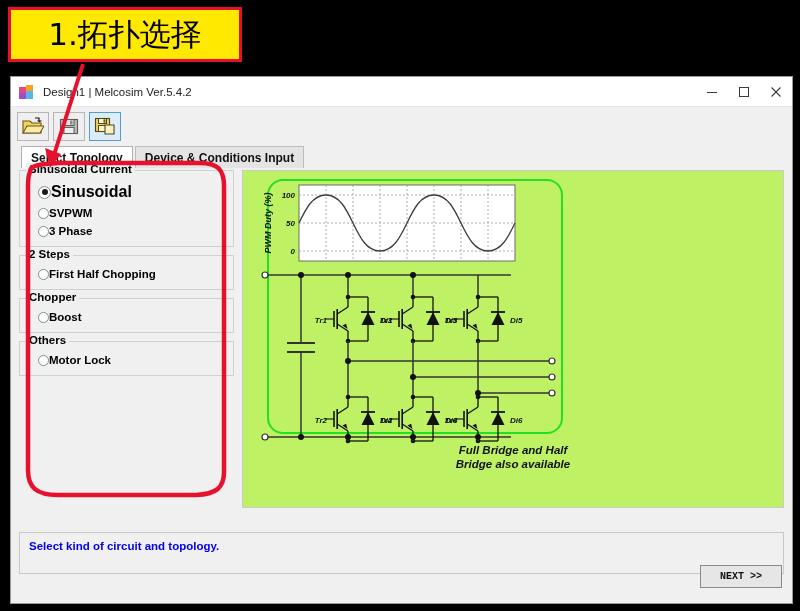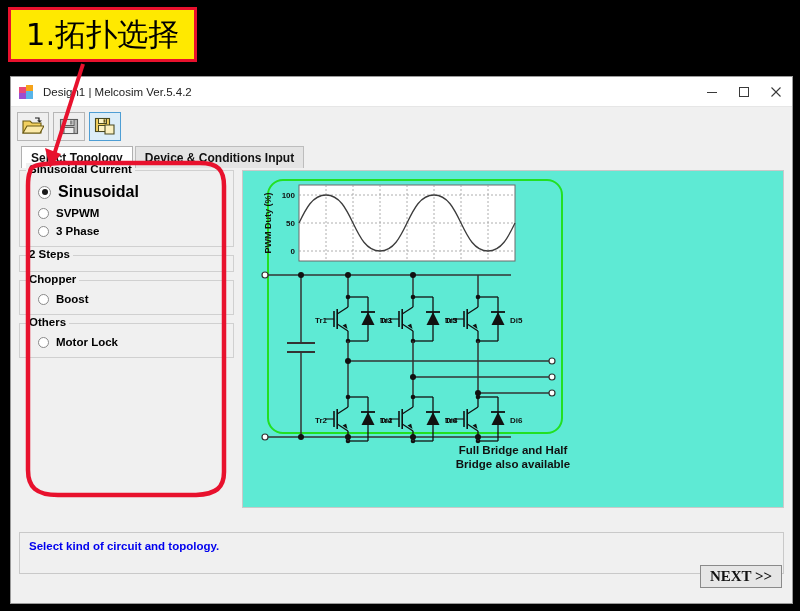--- a/index.html
+++ b/index.html
@@ -10,21 +10,21 @@
     font-family: "Liberation Sans", sans-serif;
     overflow: hidden;
   }
 
   #root { position: relative; width: 800px; height: 611px; background: #000; }
 
   
   .callout {
     position: absolute;
     left: 8px; top: 7px;
-    width: 189px; height: 55px;
+    width: 234px; height: 55px;
     background: #ffe900;
     border: 3px solid #e8112d;
     display: flex; align-items: center; justify-content: center;
     z-index: 60;
   }
   .callout span {
     font-family: "DejaVu Sans", sans-serif;
     font-size: 31px;
     font-weight: 400;
     color: #000;
@@ -140,44 +140,44 @@
     position: absolute; top: -8px; left: 6px;
     background: #f0f0f0;
     padding: 0 3px;
     font-size: 11.5px; font-weight: bold; color: #000;
     white-space: nowrap;
   }
   .group-inner { padding-top: 9px; }
 
   .radio-row {
     display: flex; align-items: center;
-    gap: 7px;
     padding: 3px 0 3px 12px;
   }
   .radio {
     width: 11px; height: 11px; border-radius: 50%;
     border: 1px solid #8a8a8a; background: #fff;
     position: relative; flex: none;
   }
   .radio.checked::after {
     content: ""; position: absolute;
     left: 2px; top: 2px; width: 5px; height: 5px;
     border-radius: 50%; background: #1a1a1a;
   }
   .radio-label { font-size: 11.5px; font-weight: bold; color: #000; white-space: nowrap; }
   .radio-row.big .radio { width: 13px; height: 13px; }
   .radio-row.big .radio.checked::after { left: 2.5px; top: 2.5px; width: 6px; height: 6px; }
   .radio-row.big .radio-label { font-size: 16px; }
 
   .right-pane {
     flex: 1;
-    background: #5eead4;
+    background: #bef264;
     border: 1px solid #c9c9c9;
     position: relative;
     overflow: hidden;
+    font-style: italic;
   }
 
   .greenbox {
     position: absolute;
     left: 24px; top: 8px;
     width: 296px; height: 255px;
     border: 2px solid #22e022;
     border-radius: 16px;
   }
   .circuit-svg { position: absolute; left: 0; top: 0; }
@@ -204,23 +204,23 @@
 
   .footer {
     position: absolute; left: 0; right: 0; bottom: 0;
     height: 36px;
   }
   .next-btn {
     position: absolute; right: 2px; top: 6px;
     width: 82px; height: 23px;
     background: #e6e6e6;
     border: 1px solid #8a8a8a;
-    font-size: 15px; font-weight: bold; color: #111;
+    font-size: 10px; font-weight: bold; color: #111;
     display: flex; align-items: center; justify-content: center;
-    font-family: Liberation Serif, serif;
+    font-family: Liberation Mono, monospace;
   }
 </style>
 </head>
 <body>
 
 <div id="root">
 
   <div class="window">
 
     <div class="titlebar">
@@ -313,20 +313,24 @@
               <div class="radio-row">
                 <span class="radio"></span>
                 <span class="radio-label">3 Phase</span>
               </div>
             </div>
           </div>
 
           <div class="group">
             <div class="group-title">2 Steps</div>
             <div class="group-inner">
+              <div class="radio-row">
+                <span class="radio"></span>
+                <span class="radio-label">First Half Chopping</span>
+              </div>
             </div>
           </div>
 
           <div class="group">
             <div class="group-title">Chopper</div>
             <div class="group-inner">
               <div class="radio-row">
                 <span class="radio"></span>
                 <span class="radio-label">Boost</span>
               </div>

